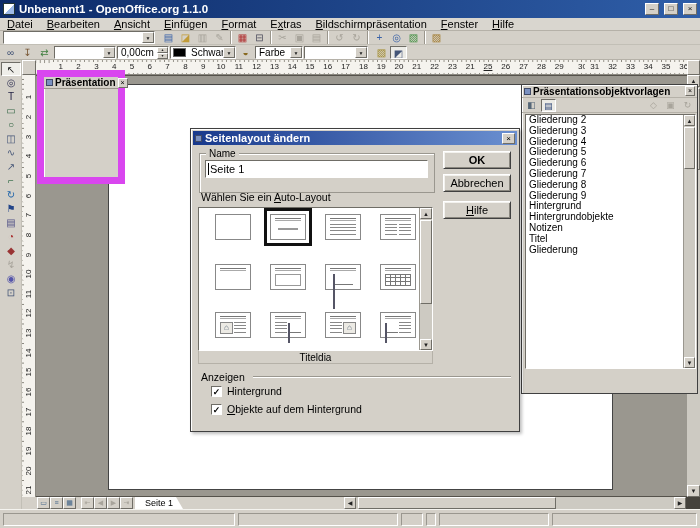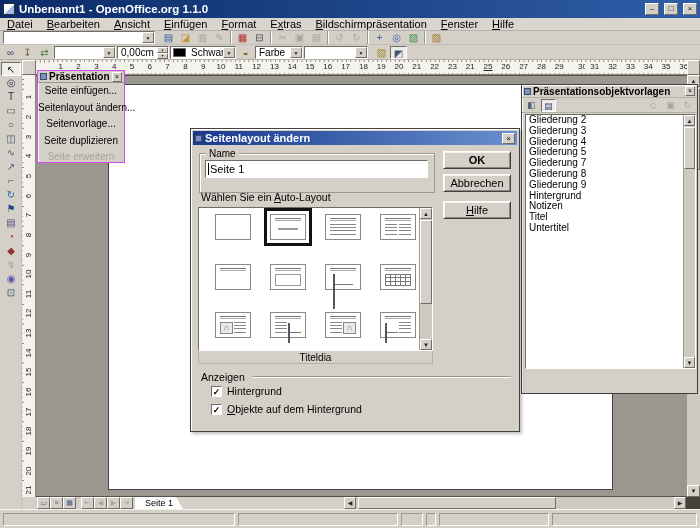--- a/index.html
+++ b/index.html
@@ -64,22 +64,22 @@
     border-top:1px solid #55524b; border-bottom:1px solid #55524b; }
   .page { position:absolute; left:72px; top:8px; width:505px; height:406px; background:#fff; border:1px solid #444; }
 
   
   .vscroll { position:absolute; left:687px; top:75px; width:13px; height:422px; background:#cdcac2; z-index:5; }
   .sb-btn { position:absolute; background:#d4d0c8; border:1px solid; border-color:#fff #6f6d66 #6f6d66 #fff;
     font-size:6px; line-height:10px; text-align:center; color:#222; }
   .sb-thumb { position:absolute; background:#d4d0c8; border:1px solid; border-color:#fff #6f6d66 #6f6d66 #fff; }
 
   
-  .palette { position:absolute; left:37px; top:70px; width:88px; height:93px; background:#d4d0c8;
-    border:1px solid #d946ef; box-shadow:inset 1px 1px 0 #fff; z-index:20; }
+  .palette { position:absolute; left:37px; top:70px; width:88px; height:114px; background:#d4d0c8;
+    border:7px solid #d946ef; box-shadow:inset 1px 1px 0 #fff; z-index:20; }
   .pal-title { height:12px; display:flex; align-items:center; padding:0 2px; gap:2px; background:#d4d0c8; border-bottom:1px solid #9a968c; }
   .mini-icon { width:7px; height:7px; background:#7a90c0; border:1px solid #404a66; flex:0 0 auto; }
   .pal-title b { flex:1; font-size:10px; line-height:11px; white-space:nowrap; }
   .pal-close { width:10px; height:10px; background:#d4d0c8; border:1px solid; border-color:#fff #6f6d66 #6f6d66 #fff;
     font-size:7px; line-height:8px; text-align:center; flex:0 0 auto; }
   .pal-item { height:16.5px; line-height:16.5px; text-align:center; font-size:10px; white-space:nowrap; }
   .pal-item.disabled { color:#a8a49b; }
 
   
   .dialog { position:absolute; left:190px; top:128px; width:330px; height:304px; background:#d4d0c8;
@@ -343,28 +343,20 @@
     <span class="sb-thumb" style="left:0; top:13px; width:13px; height:82px;"></span>
     <span class="sb-btn" style="left:0; bottom:0; width:13px; height:12px;">▼</span>
   </div>
 
   <div class="palette">
     <div class="pal-title">
       <span class="mini-icon"></span>
       <b>Präsentation</b>
       <span class="pal-close">×</span>
     </div>
-    <div>
-
-    <div class="pal-item">Seite einfügen...</div>
-        <div class="pal-item">Seitenlayout ändern...</div>
-        <div class="pal-item">Seitenvorlage...</div>
-        <div class="pal-item">Seite duplizieren</div>
-        <div class="pal-item disabled">Seite erweitern</div>
-      </div>
   </div>
 
   <div class="dialog">
     <div class="dlg-title">
       <span class="mini-icon"></span>
       <b>Seitenlayout ändern</b>
       <span class="dlg-close">×</span>
     </div>
 
     <div class="group" style="left:8px; top:24px; width:236px; height:40px;">
@@ -513,27 +505,29 @@
           <span class="sty-tb-icon disabled">↻</span>
         </span>
     </div>
     <div class="sty-list">
       <div>
 
           <div class="style-item">Gliederung 2</div>
           <div class="style-item">Gliederung 3</div>
           <div class="style-item">Gliederung 4</div>
           <div class="style-item">Gliederung 5</div>
+          <div class="style-item">Gliederung 6</div>
           <div class="style-item">Gliederung 7</div>
           <div class="style-item">Gliederung 8</div>
           <div class="style-item">Gliederung 9</div>
           <div class="style-item">Hintergrund</div>
+          <div class="style-item">Hintergrundobjekte</div>
           <div class="style-item">Notizen</div>
           <div class="style-item">Titel</div>
-          <div class="style-item">Untertitel</div>
+          <div class="style-item">Gliederung</div>
         </div>
       <div class="sty-list-scroll">
         <span class="sb-btn" style="left:0; top:0; width:11px; height:11px;">▲</span>
         <span class="sb-thumb" style="left:0; top:12px; width:11px; height:42px;"></span>
         <span class="sb-btn" style="left:0; bottom:0; width:11px; height:11px;">▼</span>
       </div>
     </div>
   </div>
 
   <div class="tabrow">

